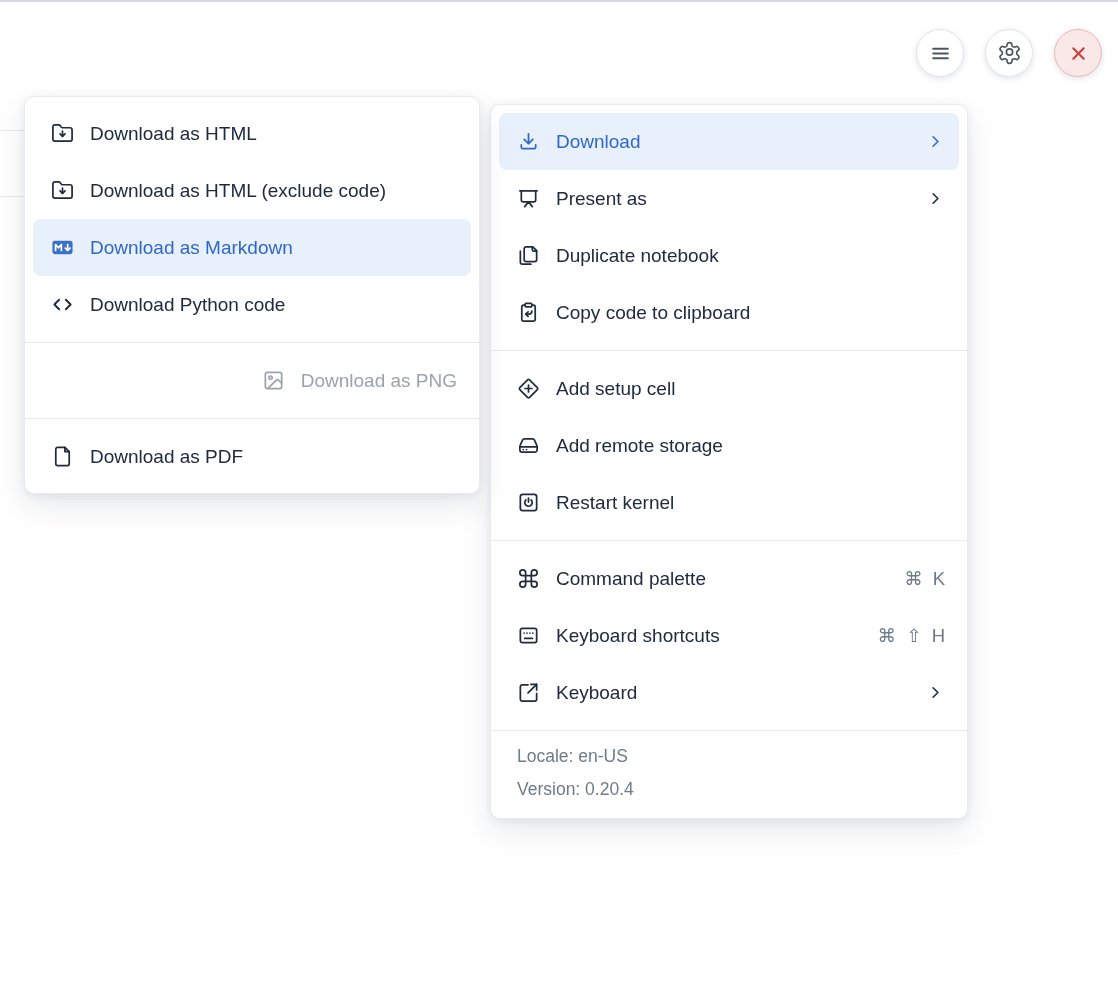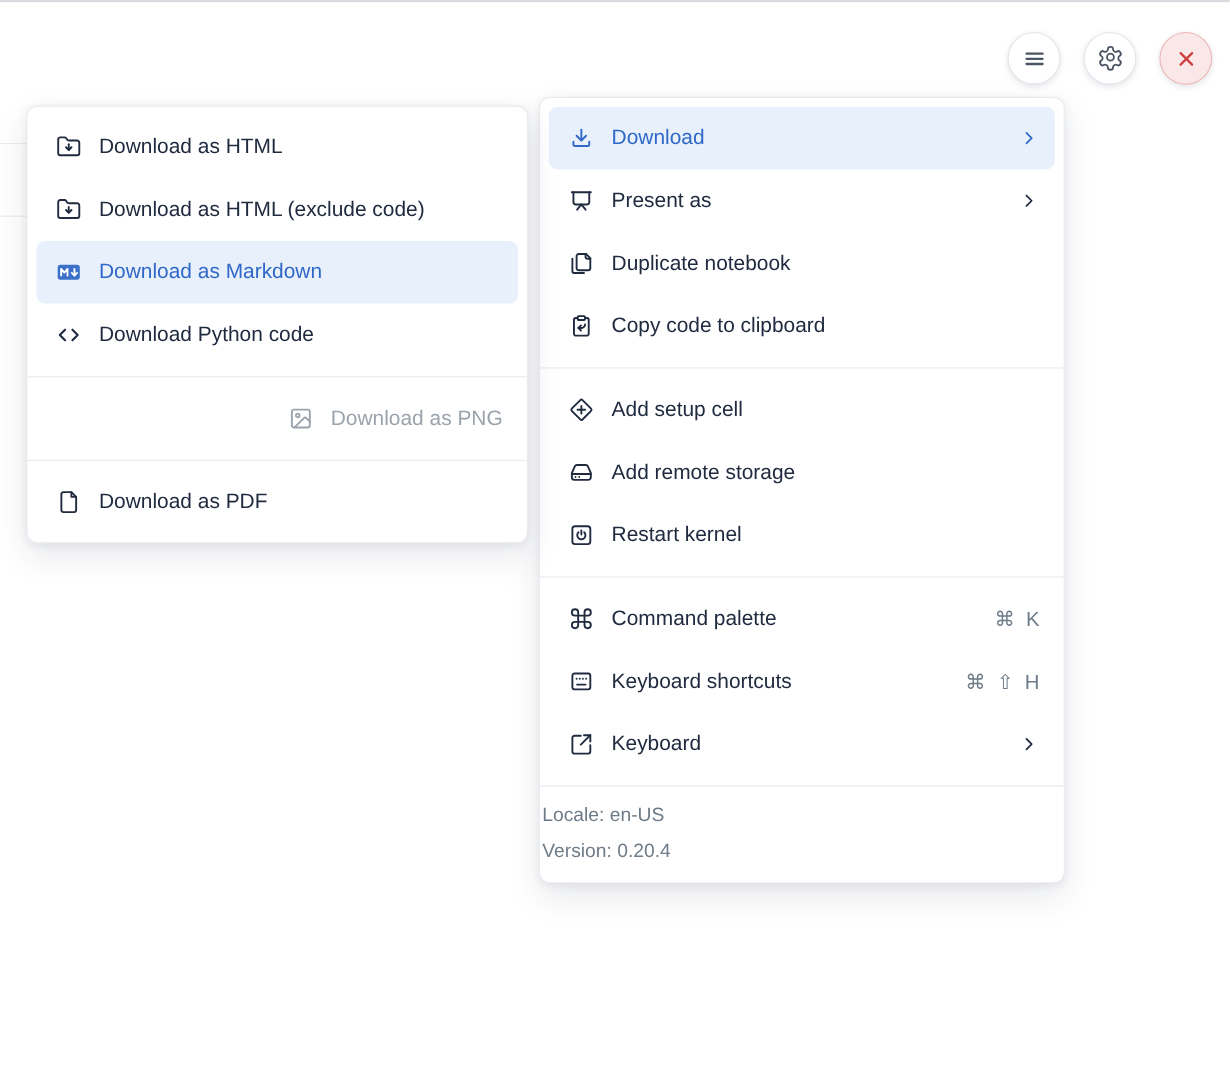--- a/index.html
+++ b/index.html
@@ -30,21 +30,21 @@
   .circle-btn svg { width: 25px; height: 25px; display: block; }
   .circle-btn.danger { background: var(--danger-bg); border-color: var(--danger-border); color: var(--danger); }
 
   
   .menu-panel {
     position: absolute; background: #fff;
     border: 1px solid #e9ebef; border-radius: 10px;
     box-shadow: 0 12px 30px rgba(27,41,65,.10), 0 2px 8px rgba(27,41,65,.07);
     padding: 8px 0;
   }
-  .main-menu { left: 490px; top: 88px; width: 478px; z-index: 5; padding-bottom: 0; overflow: hidden; }
+  .main-menu { left: 490px; top: 104px; width: 478px; z-index: 5; padding-bottom: 0; overflow: hidden; }
   .submenu   { left: 24px;  top: 96px; width: 456px; z-index: 10; }
 
   .menu-item {
     display: flex; align-items: center;
     height: 57px; margin: 0 8px; padding: 0 14px 0 18px;
     border-radius: 8px; font-size: 19px; color: var(--text-primary);
     cursor: pointer; user-select: none;
   }
   .menu-item.highlighted { background: var(--highlight-bg); color: var(--accent-blue); }
   .menu-item.disabled { color: var(--text-disabled); cursor: default; justify-content: flex-end; }
@@ -55,21 +55,21 @@
   .mi-trailing { margin-left: auto; display: flex; align-items: center; }
   .mi-chevron { display: flex; color: inherit; }
   .mi-chevron svg { width: 19px; height: 19px; }
   .menu-item:not(.highlighted) .mi-chevron { color: var(--text-primary); }
   .mi-shortcut { display: flex; gap: 10px; color: var(--text-muted); font-size: 18.5px; }
 
   .divider { height: 1px; background: var(--divider); margin: 9px 0; }
 
   .menu-footer {
     border-top: 1px solid var(--divider); margin-top: 9px;
-    padding: 9px 2px 12px; font-size: 17.5px; line-height: 33px;
+    padding: 9px 26px 12px; font-size: 17.5px; line-height: 33px;
     color: var(--text-muted); background: #fff;
   }
 </style>
 </head>
 <body>
 
 <div class="screen">
   <div class="top-edge-line"></div>
   <div class="bg-line bg-line-1"></div>
   <div class="bg-line bg-line-2"></div>

